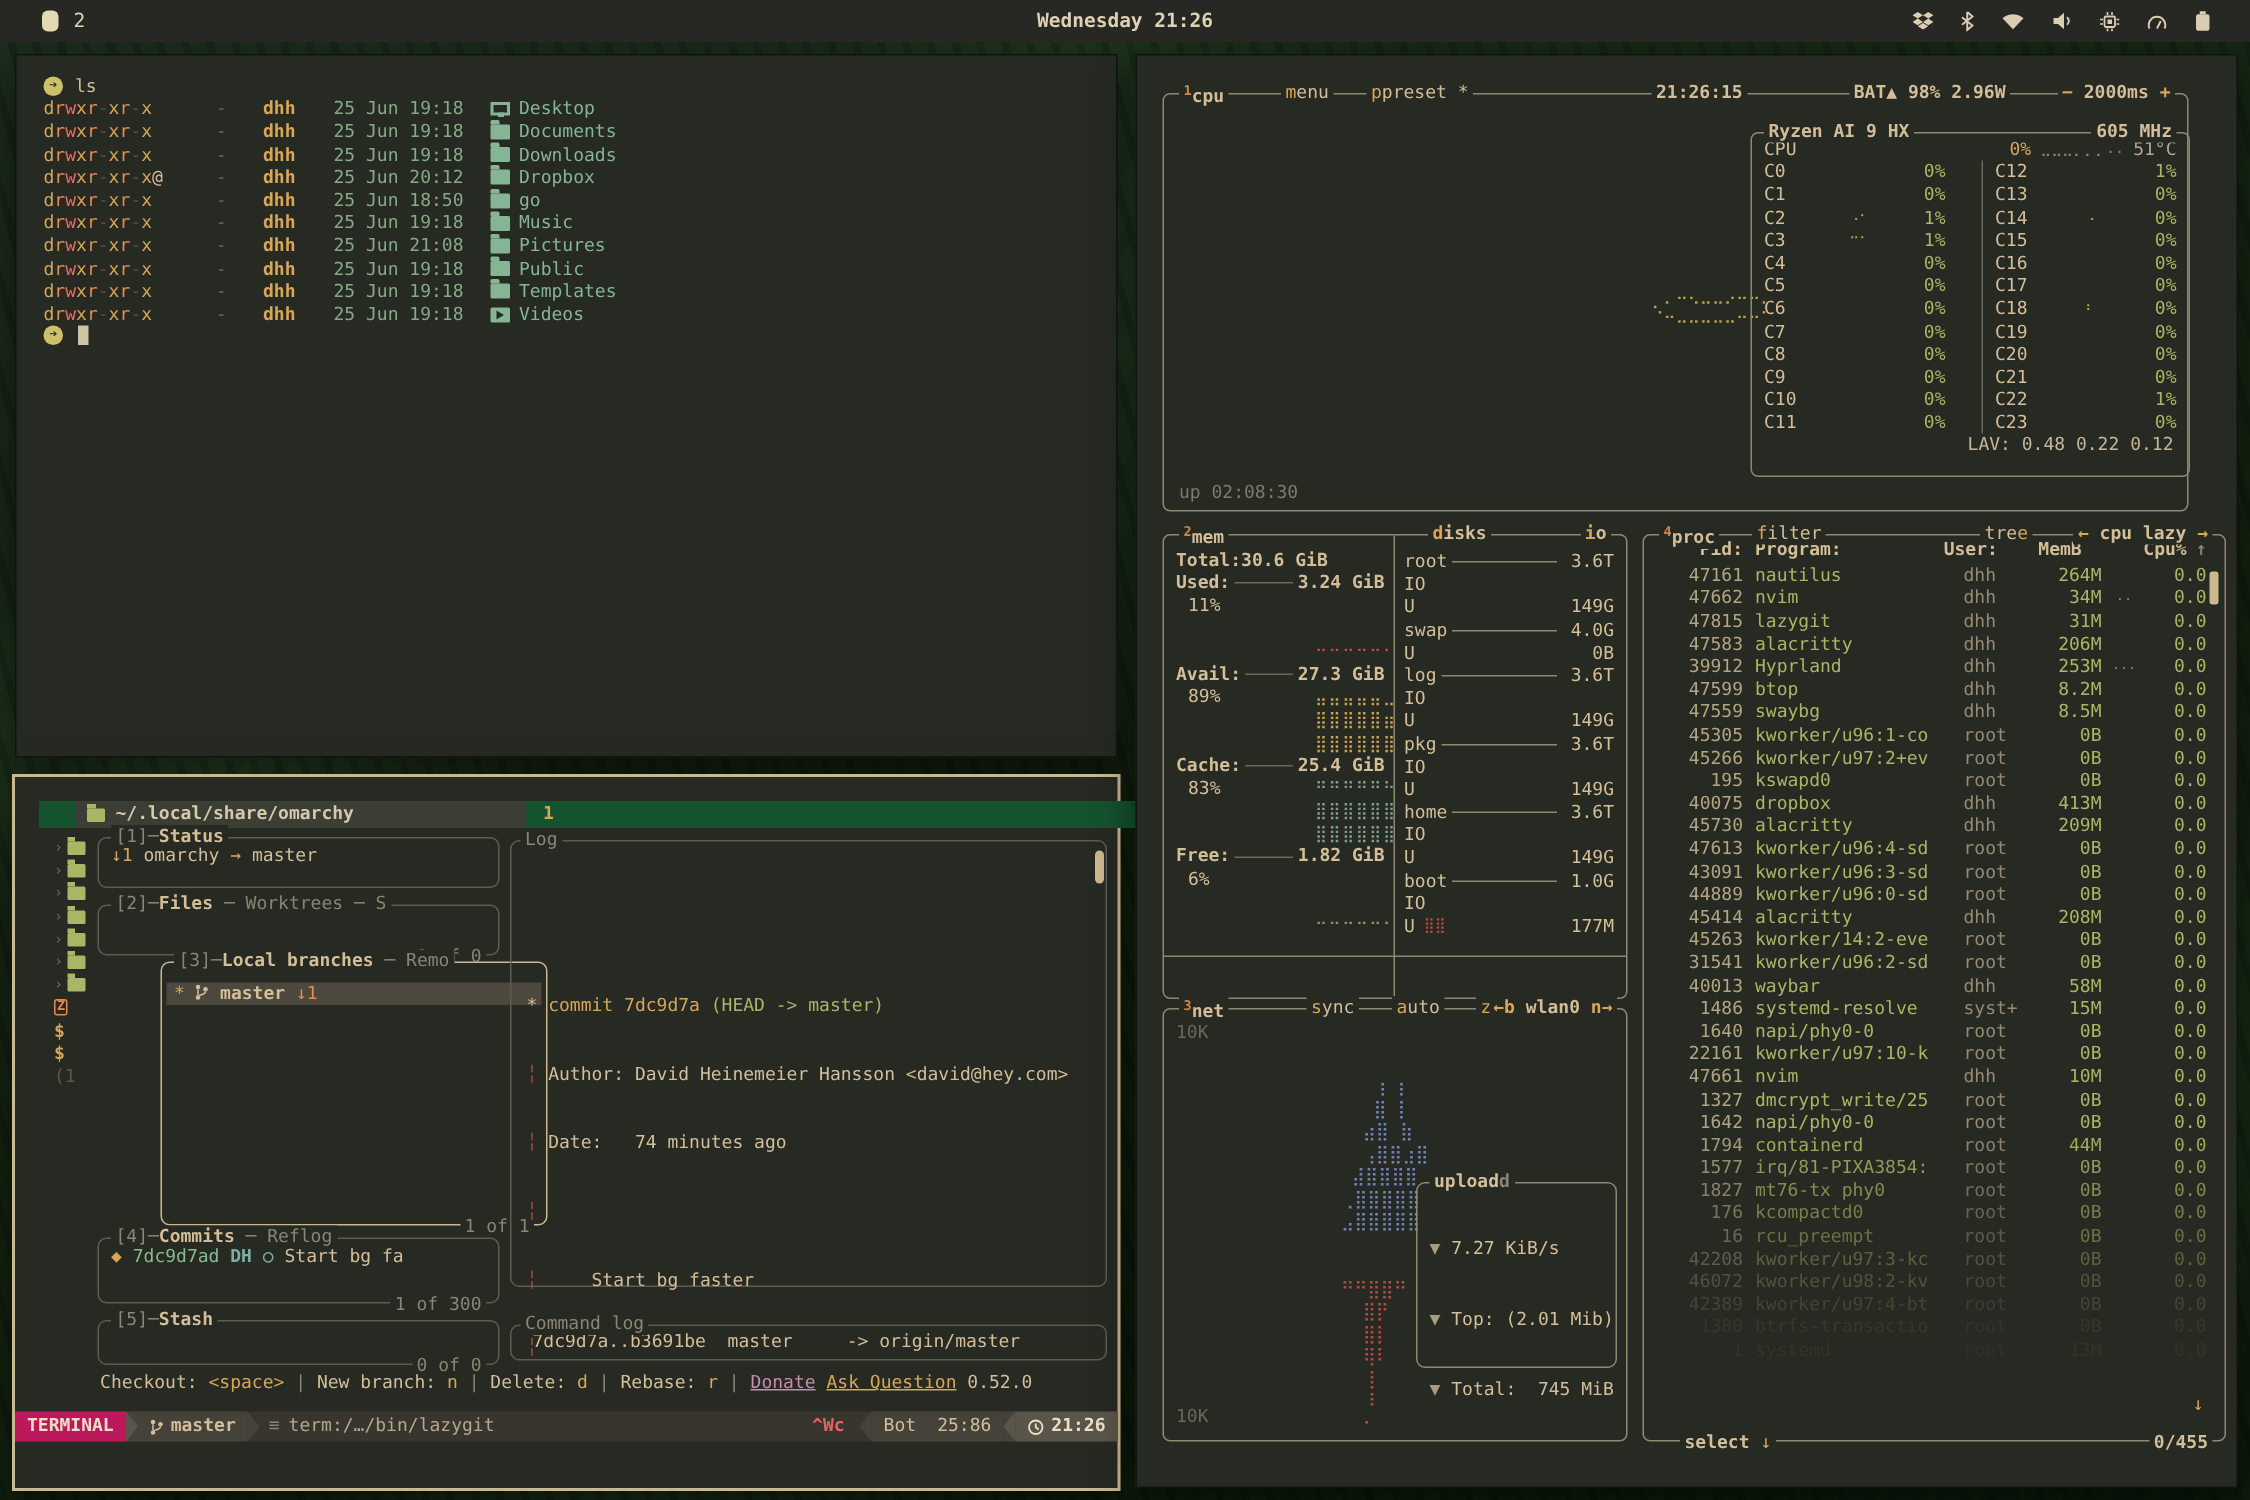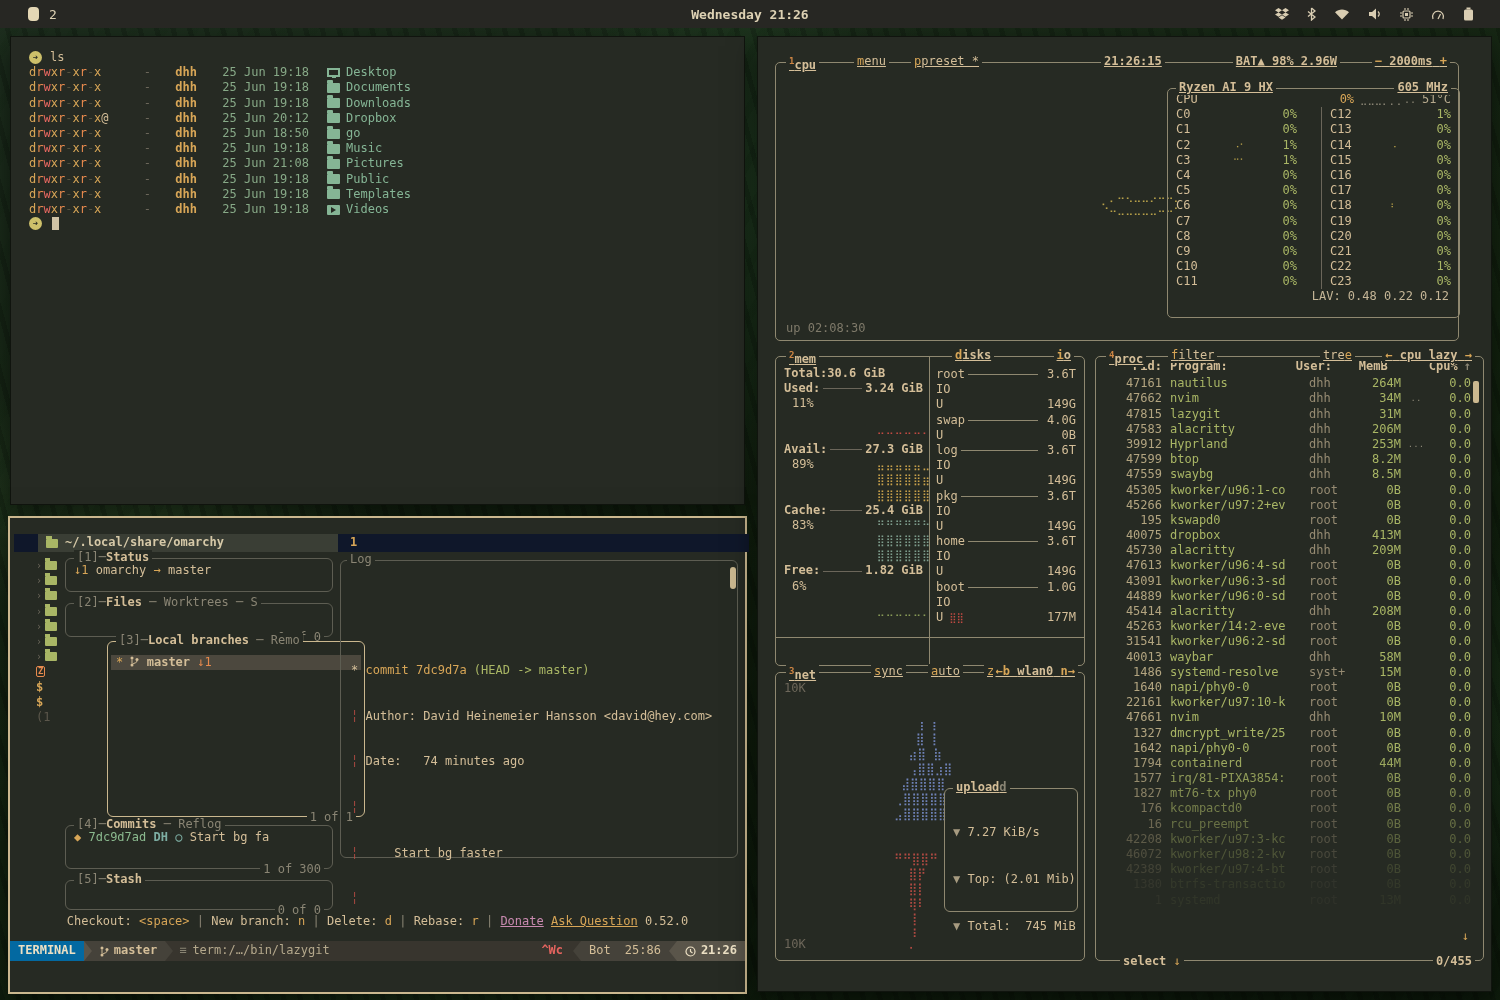--- a/index.html
+++ b/index.html
@@ -57,21 +57,21 @@
   .fico-folder { background:#85b595; border-radius:1px; }
   .fico-folder::before { content:''; position:absolute; top:-3px; left:0; width:6px; height:3px; background:#85b595; border-radius:1px 1px 0 0; }
   .fico-desktop { border:2px solid #85b595; height:9px; }
   .fico-desktop::after { content:''; position:absolute; bottom:-3px; left:3px; width:4px; height:3px; background:#85b595; }
   .fico-videos { background:#85b595; border-radius:1px; }
   .fico-videos::before { content:''; position:absolute; top:2px; left:4px;
     border-left:5px solid #262a23; border-top:3px solid transparent; border-bottom:3px solid transparent; }
 
   
   #win-git { left:8px; top:516px; width:739px; height:478px; font-size:12px; line-height:15.2px; color:#d4be98; }
-  .winbar { position:absolute; left:4px; top:16px; width:735px; height:18px; background:#0f172a; }
+  .winbar { position:absolute; left:16px; top:16px; width:735px; height:18px; background:#14532d; }
   .winbar-seg { position:absolute; left:24px; top:0; width:300px; height:18px; background:#3a3e35;
     display:flex; align-items:center; gap:7px; padding-left:8px; font-weight:bold; color:#d6c9a8; }
   .wb-folder { width:12px; height:9px; background:#a9b665; border-radius:1px; position:relative; display:inline-block; }
   .wb-folder::before { content:''; position:absolute; top:-3px; left:0; width:6px; height:3px; background:#a9b665; }
   .winbar-tab { position:absolute; left:336px; top:0; height:18px; display:flex; align-items:center; color:#d8a657; font-weight:bold; }
   .xstrip { position:absolute; left:26px; top:40px; width:26px; }
   .xrow { height:15.2px; display:flex; align-items:center; gap:3px; }
   .chev { color:#6b665a; font-size:10px; }
   .x-folder { width:12px; height:9px; background:#a9b665; border-radius:1px; position:relative; display:inline-block; }
   .x-folder::before { content:''; position:absolute; top:-3px; left:0; width:5px; height:3px; background:#a9b665; }
@@ -89,38 +89,38 @@
   .c-dim { color:#8a8574; } .c-fg { color:#d4be98; }
   .branchrow { margin:13px 3px 0 3px; background:#4c483e; padding:0 5px; white-space:pre; }
   .logbody { padding:11px 10px 0 10px; white-space:pre; }
   .cline { white-space:pre; }
   .gpipe { color:#b04a42; }
   .lg-scroll { position:absolute; right:1px; top:6px; width:6px; height:22px; background:#cbb88f; border-radius:3px; }
   .keybar { position:absolute; left:0; top:396px; width:735px; text-align:center; white-space:pre; color:#d4be98; }
   .keybar .lk { text-decoration:underline; }
   .sline { position:absolute; left:0; top:423px; width:735px; height:20px; background:#38352e; display:flex; align-items:center; font-size:12px; }
   .seg { height:20px; display:flex; align-items:center; padding:0 8px; gap:5px; }
-  .seg-mode { background:#0369a1; color:#ece0c4; font-weight:bold; }
+  .seg-mode { background:#be185d; color:#ece0c4; font-weight:bold; }
   .seg-branch { background:#45423a; color:#d4be98; }
   .pl { width:0; height:0; border-top:10px solid transparent; border-bottom:10px solid transparent; }
   .pl1 { border-left:8px solid #5a554a; background:#45423a; }
   .pl2 { border-left:8px solid #45423a; }
   .plr1 { border-right:8px solid #45423a; }
   .plr2 { border-right:8px solid #5a554a; background:#45423a; }
   .seg-pos { background:#45423a; color:#d4be98; gap:14px; }
   .seg-time { background:#5a554a; color:#ece0c4; font-weight:bold; }
   .licon { color:#8a8574; margin:0 6px; }
   .fname { color:#b4a88c; }
   .flags { color:#e6645f; font-weight:bold; margin-right:10px; }
   .spacer { flex:1; }
 
   
   #win-btop { left:757px; top:36px; width:735px; height:956px; font-size:12px; line-height:15.2px; color:#d4be98; }
   .bbox { position:absolute; border:1px solid #8f8870; border-radius:5px; }
-  .btitle { position:absolute; top:-9px; background:#262a23; padding:0 3px; white-space:pre; font-weight:bold; color:#d4be98;text-decoration:underline; }
+  .btitle { position:absolute; top:-9px; background:#262a23; padding:0 3px; white-space:pre; font-weight:bold; color:#d4be98; }
   .btitle sup { color:#cf8644; font-size:9px; font-weight:bold; }
   .hk { color:#d8a657; }
   .bfoot { position:absolute; bottom:-9px; background:#262a23; padding:0 3px; white-space:pre; }
   .corebox { position:absolute; left:391px; top:25px; width:293px; height:230px; border:1px solid #8f8870; border-radius:5px; }
   .corehead { display:flex; padding:3px 8px 0 8px; }
   .corehead .spark { color:#8a8574; font-size:10px; margin:0 6px; }
   .coregrid { display:flex; padding:0 8px; }
   .corecol { flex:1; }
   .corecol.first { border-right:1px solid #6b665a; padding-right:24px; margin-right:8px; }
   .corerow { display:flex; height:15.2px; }
@@ -440,20 +440,24 @@
           
           
         </div>
       
         
       
         
       </div>
   </div>
 
+  <div class="lpanel" style="left:330px; top:365px; width:398px; height:24px;">
+    <div class="ptitle" style="left:6px">Command log</div>
+    <div style="padding:3px 14px; white-space:pre" class="c-fg">7dc9d7a..b3691be  master     -&gt; origin/master</div>
+  </div>
 
   <div class="keybar"><span class="c-fg">Checkout:</span> <span class="c-yel">&lt;space&gt;</span><span class="c-dim"> | </span><span class="c-fg">New branch:</span> <span class="c-yel">n</span><span class="c-dim"> | </span><span class="c-fg">Delete:</span> <span class="c-yel">d</span><span class="c-dim"> | </span><span class="c-fg">Rebase:</span> <span class="c-yel">r</span><span class="c-dim"> | </span><span class="lk" style="color:#c98ab0">Donate</span> <span class="lk c-yel">Ask Question</span> <span class="c-fg">0.52.0</span></div>
 
   <div class="sline">
     <span class="seg seg-mode">TERMINAL</span>
       <span class="pl pl1"></span>
     <span class="seg seg-branch">
         <svg width="9" height="11" viewBox="0 0 9 11">
           <circle cx="2" cy="2" r="1.5" fill="#d4be98"></circle>
           <circle cx="7" cy="3.5" r="1.5" fill="#d4be98"></circle>

